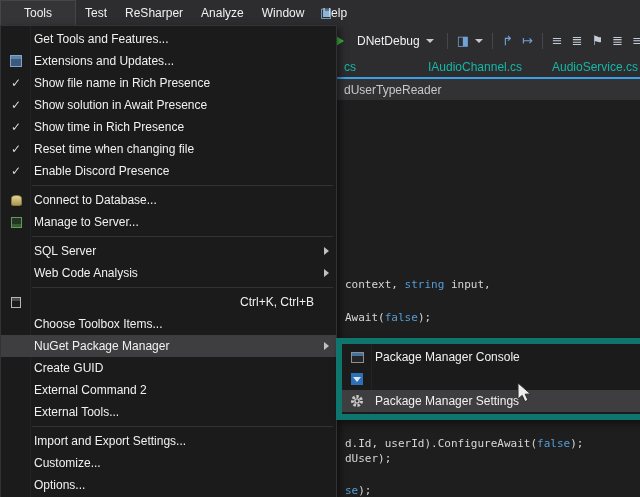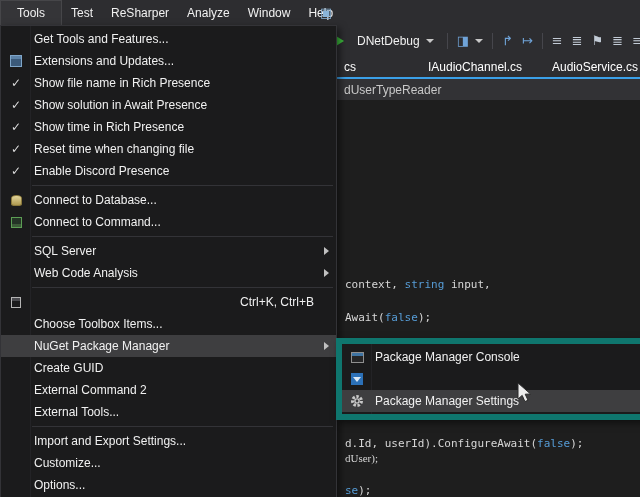--- a/index.html
+++ b/index.html
@@ -2,37 +2,37 @@
 <html><head>
 <meta charset="utf-8">
 <style>
   html,body{margin:0;padding:0;width:640px;height:497px;overflow:hidden;}
   body{background:#1e1e1e;font-family:"Liberation Sans",sans-serif;font-size:12px;color:#f1f1f1;position:relative;}
   .glyph{font-family:"DejaVu Sans",sans-serif;}
 
   
   .menubar{position:absolute;top:0;left:0;right:0;height:25px;background:#2d2d30;display:flex;align-items:stretch;z-index:6;}
   .mb-item{padding:8px 9px;display:flex;align-items:center;color:#f1f1f1;cursor:default;}
-  .mb-item.open{background:#353538;border:1px solid #464649;border-bottom:none;padding:0 16px;}
+  .mb-item.open{background:#353538;border:1px solid #464649;border-bottom:none;padding:0 23px;}
   .mb-extra{position:absolute;left:320px;top:0;height:25px;display:flex;align-items:center;color:#8ab4d8;font-size:13px;}
 
   
   .toolbar{position:absolute;top:25px;left:0;right:0;height:31px;background:#2d2d30;z-index:1;}
   .tb-inner{position:absolute;left:336px;top:0;height:100%;display:flex;align-items:center;gap:9px;white-space:nowrap;}
   .play{width:0;height:0;border-top:5px solid transparent;border-bottom:5px solid transparent;border-left:8px solid #3dbd3d;}
   .tb-run{display:flex;align-items:center;color:#f1f1f1;padding:2px 4px;}
   .caret{display:inline-block;width:0;height:0;border-left:4px solid transparent;border-right:4px solid transparent;border-top:4px solid #c8c8c8;margin-left:6px;}
   .tb-sep{width:1px;height:16px;background:#46464c;}
   .tb-icon{color:#c2cbd6;font-size:13px;display:inline-flex;align-items:center;}
   .tb-icon.blue{color:#6fa3d8;}
   .tb-dd{display:flex;align-items:center;}
 
   
   .tabbar{position:absolute;top:56px;left:0;right:0;height:23px;background:#2d2d30;z-index:1;}
-  .tab{position:absolute;top:0;height:21px;display:flex;align-items:center;color:#ffffff;}
+  .tab{position:absolute;top:0;height:21px;display:flex;align-items:center;color:#14b8a6;}
   .tab-underline{position:absolute;left:0;right:0;bottom:0;height:2px;background:#3ba0e8;}
 
   
   .breadcrumb{position:absolute;top:79px;left:0;right:0;height:21px;background:#323235;z-index:1;}
   .crumb{position:absolute;left:344px;top:0;height:21px;display:flex;align-items:center;color:#c8c8c8;}
 
   
   .code{position:absolute;font-family:"DejaVu Sans Mono",monospace;font-size:11px;color:#d7d7d7;white-space:pre;z-index:0;}
   .kw{color:#569cd6;}
 
@@ -60,21 +60,21 @@
   .icon-nuget::after{content:"";position:absolute;left:2px;top:4px;width:0;height:0;border-left:4px solid transparent;border-right:4px solid transparent;border-top:5px solid #dce9f5;}
 
   .cursor{position:absolute;left:517px;top:382px;z-index:30;}
 </style>
 </head>
 <body>
 
 <div class="code" style="left:345px;top:278px;"><span>context, </span><span class="kw">string</span><span> input,</span></div>
 <div class="code" style="left:345px;top:311px;"><span>Await(</span><span class="kw">false</span><span>);</span></div>
 <div class="code" style="left:345px;top:437px;"><span>d.Id, userId).ConfigureAwait(</span><span class="kw">false</span><span>);</span></div>
-<div class="code" style="left:345px;top:452px;font-family:Liberation Serif, serif;"><span>dUser);</span></div>
+<div class="code" style="left:345px;top:452px;"><span>dUser);</span></div>
 <div class="code" style="left:345px;top:484px;"><span class="kw">se</span><span>);</span></div>
 
 <div class="toolbar">
   <div class="tb-inner">
     <span class="play"></span>
     <span class="tb-run">
         <span>DNetDebug</span>
         <span class="caret"></span>
       </span>
     <span class="tb-sep"></span>
@@ -159,21 +159,21 @@
   <div class="mi">
       <span class="mi-icon">
         <span class="icon-db"></span>
       </span>
       <span class="mi-label">Connect to Database...</span>
     </div>
   <div class="mi">
       <span class="mi-icon">
         <span class="icon-server"></span>
       </span>
-      <span class="mi-label">Connect to Command...</span>
+      <span class="mi-label">Manage to Server...</span>
     </div>
   <div class="menu-sep"></div>
   <div class="mi">
       <span class="mi-label">SQL Server</span>
       <span class="mi-arrow"></span>
     </div>
   <div class="mi">
       <span class="mi-label">Web Code Analysis</span>
       <span class="mi-arrow"></span>
     </div>

